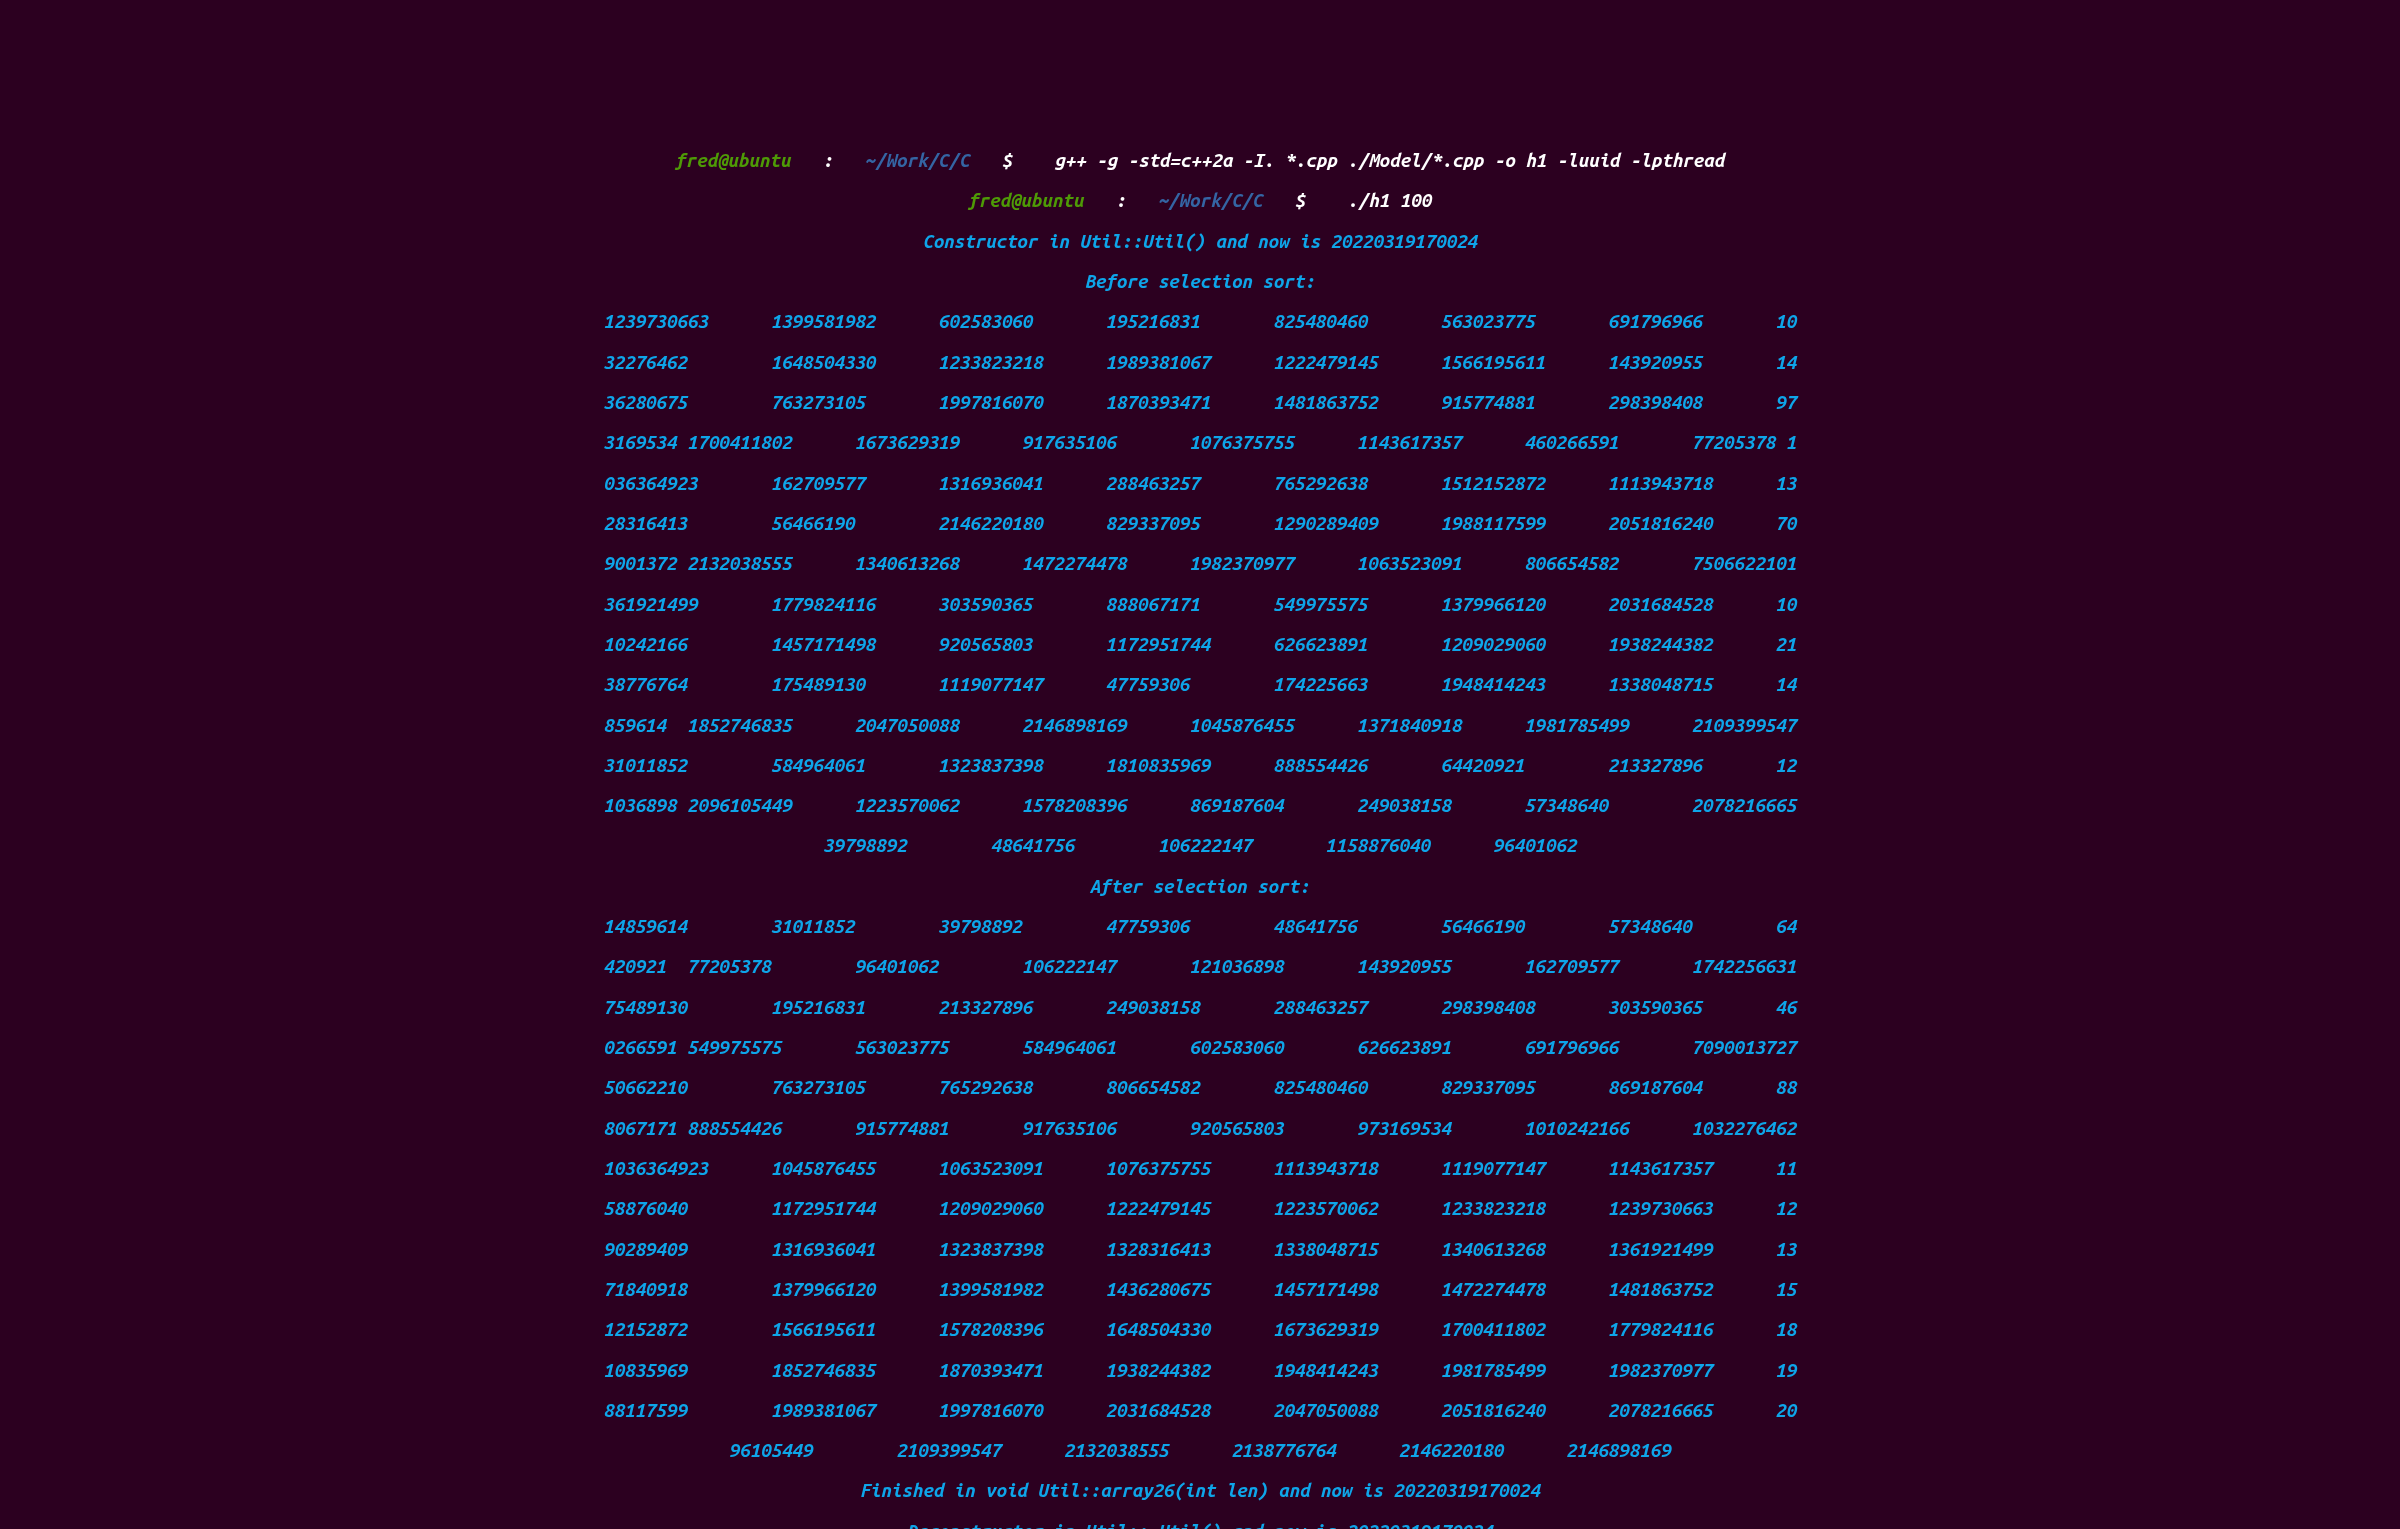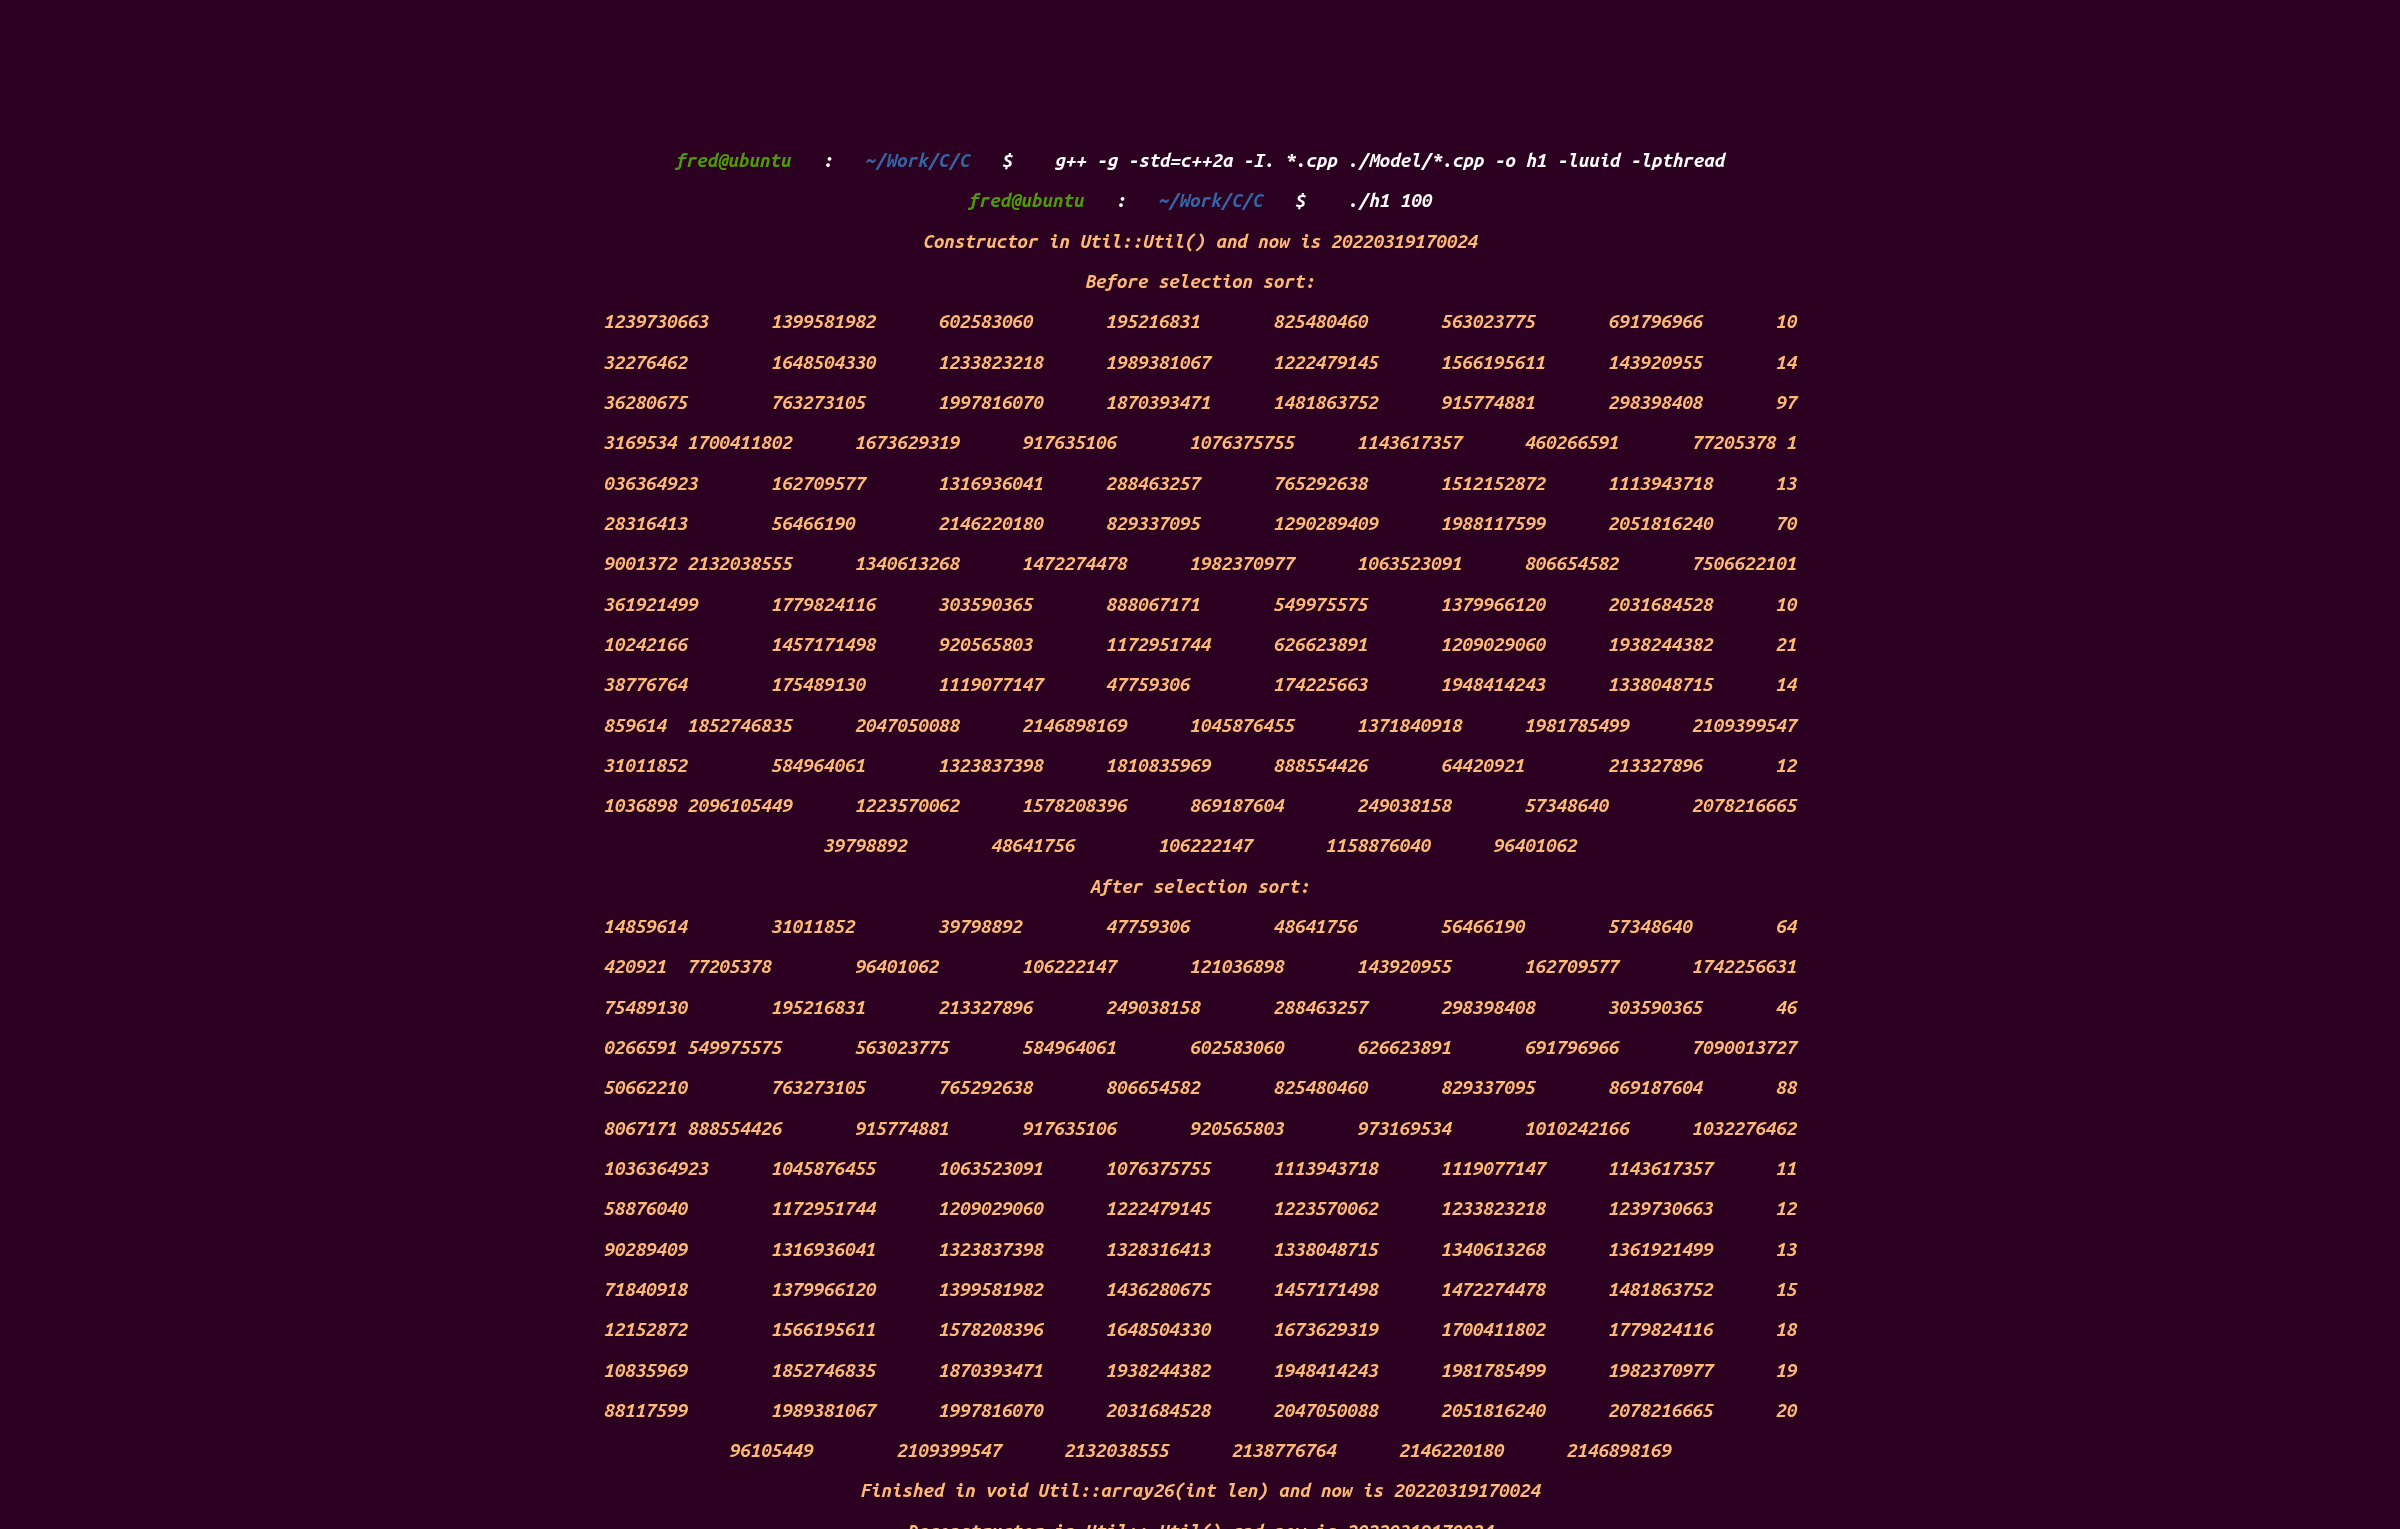--- a/index.html
+++ b/index.html
@@ -33,21 +33,21 @@
       font-style: italic;
       font-weight: bold;
     }
     .prompt-dollar {
       color: #ffffff;
     }
     .command {
       color: #ffffff;
     }
     .output {
-      color: #fdba74;
+      color: #0ea5e9;
     }
     .line {
       display: block;
     }
   </style>
 </head>
 <body>
 
 
 

